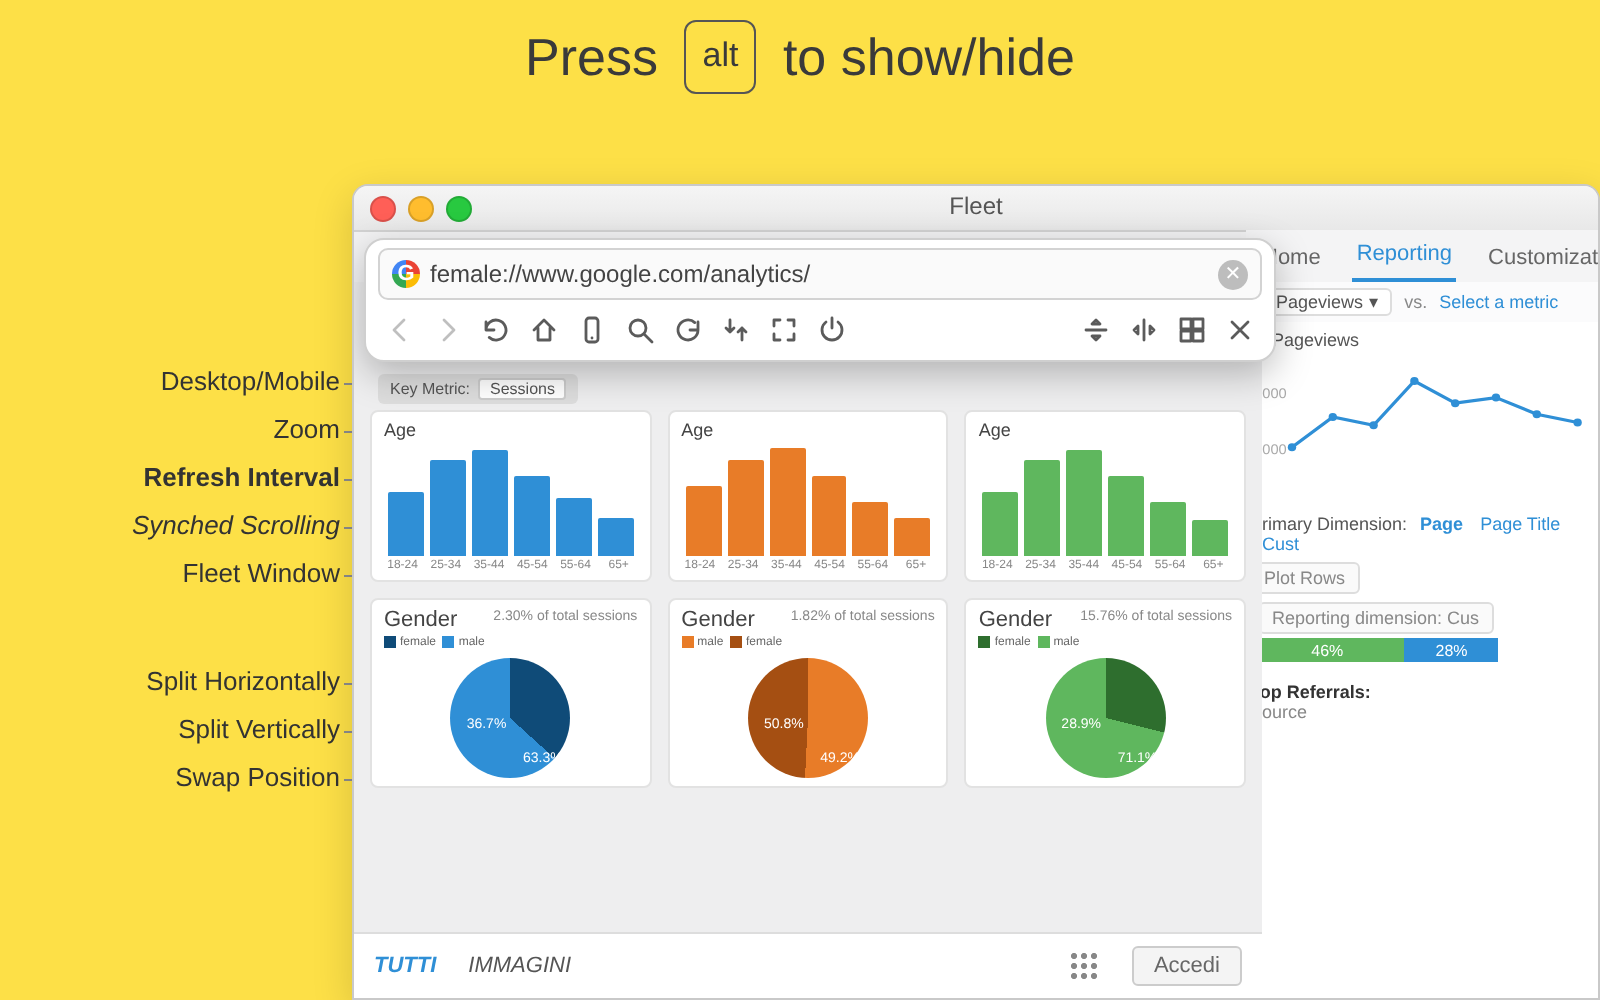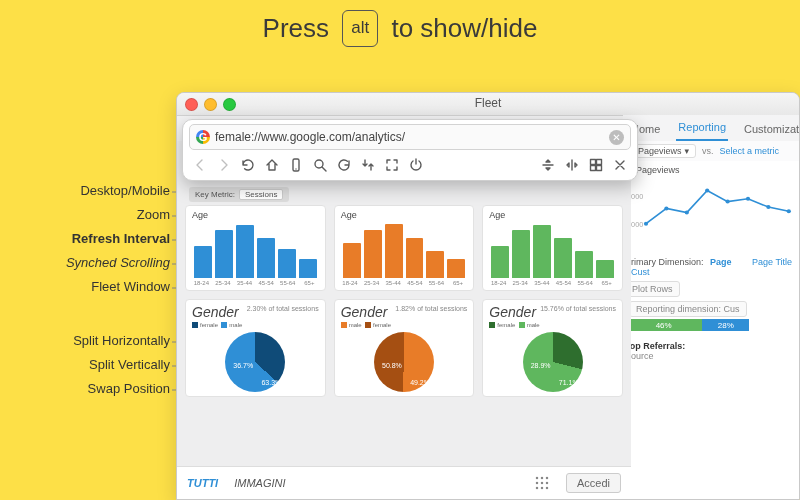--- a/index.html
+++ b/index.html
@@ -76,21 +76,21 @@
   .row2{display:flex;gap:8px;padding:24px 8px 2px 8px;}
   .agecard{flex:1;background:#fff;border:1px solid #e2e2e2;border-radius:4px;padding:4px 6px;}
   .agecard .t{font-size:9px;color:#444;margin-bottom:2px;}
   .bars{display:flex;align-items:flex-end;height:56px;gap:3px;padding:0 2px;}
   .bars div{flex:1;background:var(--c,#39b);border-radius:1px 1px 0 0;}
   .xlabels{display:flex;font-size:6px;color:#888;gap:3px;margin-top:2px;}
   .xlabels span{flex:1;text-align:center;}
 
   .row3{display:flex;gap:8px;padding:6px 8px 2px 8px;}
   .gendercard{flex:1;background:#fff;border:1px solid #e2e2e2;border-radius:4px;padding:4px 6px;position:relative;}
-  .gendercard .t{font-size:14px;color:#444;font-style:italic;}
+  .gendercard .t{font-size:11px;color:#444;}
   .gendercard .r{font-size:7px;color:#888;position:absolute;right:6px;top:5px;}
   .gendercard .leg{font-size:6px;color:#666;margin-top:2px;}
   .gendercard .sw{display:inline-block;width:6px;height:6px;margin-right:2px;vertical-align:middle;}
   .pie{width:60px;height:60px;border-radius:50%;margin:4px auto 0 auto;position:relative;}
   .pielabel{position:absolute;font-size:7px;color:#fff;}
 
   .bottombar{position:absolute;left:0;right:0;bottom:0;height:32px;background:#fff;border-top:1px solid #ddd;display:flex;align-items:center;padding:0 10px;gap:16px;font-size:11px;color:#666;}
   .bottombar .tab{color:#555;font-style:italic;}
   .bottombar .tab.sel{color:var(--blue);font-weight:600;}
   .bottombar .spacer{flex:1;}
@@ -266,21 +266,21 @@
               <circle cx="97.71428571428571" cy="22.57142857142857" r="2"></circle>
               <circle cx="117.14285714285714" cy="19.80952380952381" r="2"></circle>
               <circle cx="136.57142857142856" cy="28.095238095238095" r="2"></circle>
               <circle cx="156" cy="32.238095238095234" r="2"></circle>
             </g>
       </svg>
     </div>
     <div class="dimrow">
       <span>Primary Dimension:</span>
       <b class="lnk" style="margin-left:4px;">Page</b>
-      <span class="lnk" style="margin-left:18px;">Page Title</span>
+      <span class="lnk" style="margin-left:6px;">Page Title</span>
       <span class="lnk" style="margin-left:6px;">Cust</span>
     </div>
     <span class="btnghost">Plot Rows</span>
     <span class="btnghost" style="margin-left:4px;">Reporting dimension: Cus</span>
     <div class="stackpct" id="stackpct">
           <div style="background: rgb(95, 183, 94); width: 46%;">46%</div>
           <div style="background: rgb(47, 143, 214); width: 28%;">28%</div>
         </div>
     <div style="margin-top:10px;font-weight:600;color:#333;">Top Referrals:</div>
     <div style="color:#888;">Source</div>

